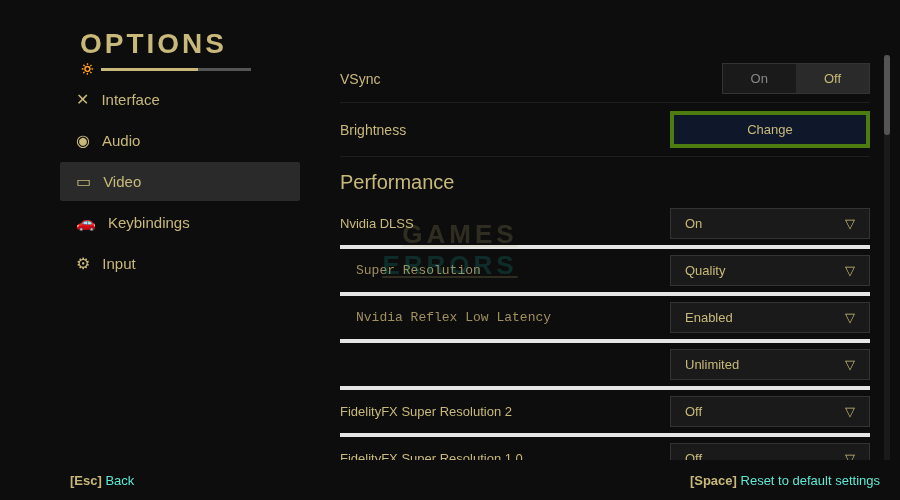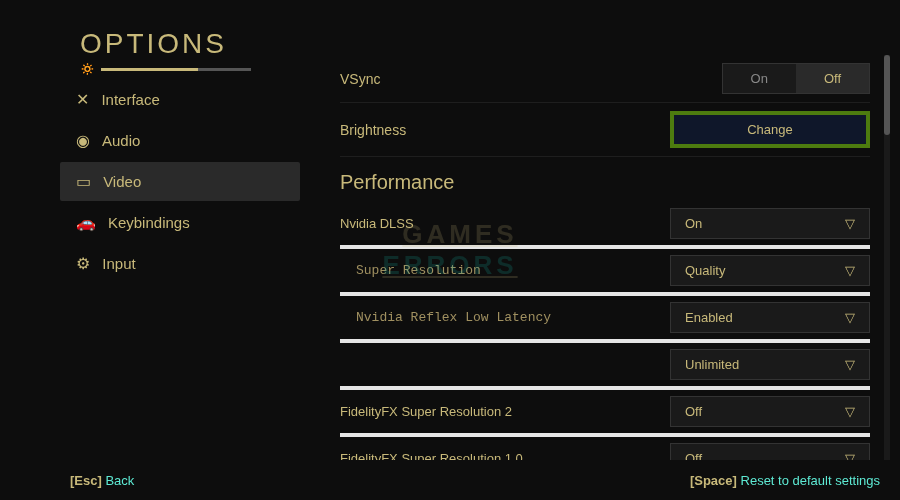--- a/index.html
+++ b/index.html
@@ -12,21 +12,21 @@
       font-family: 'Arial', sans-serif;
       overflow: hidden;
       position: relative;
     }
 
     .page-title {
       position: absolute;
       top: 28px;
       left: 80px;
       font-size: 28px;
-      font-weight: normal;
+      font-weight: bold;
       color: #c8b97a;
       letter-spacing: 3px;
       text-transform: uppercase;
     }
 
     
     .sidebar {
       position: absolute;
       top: 80px;
       left: 60px;

